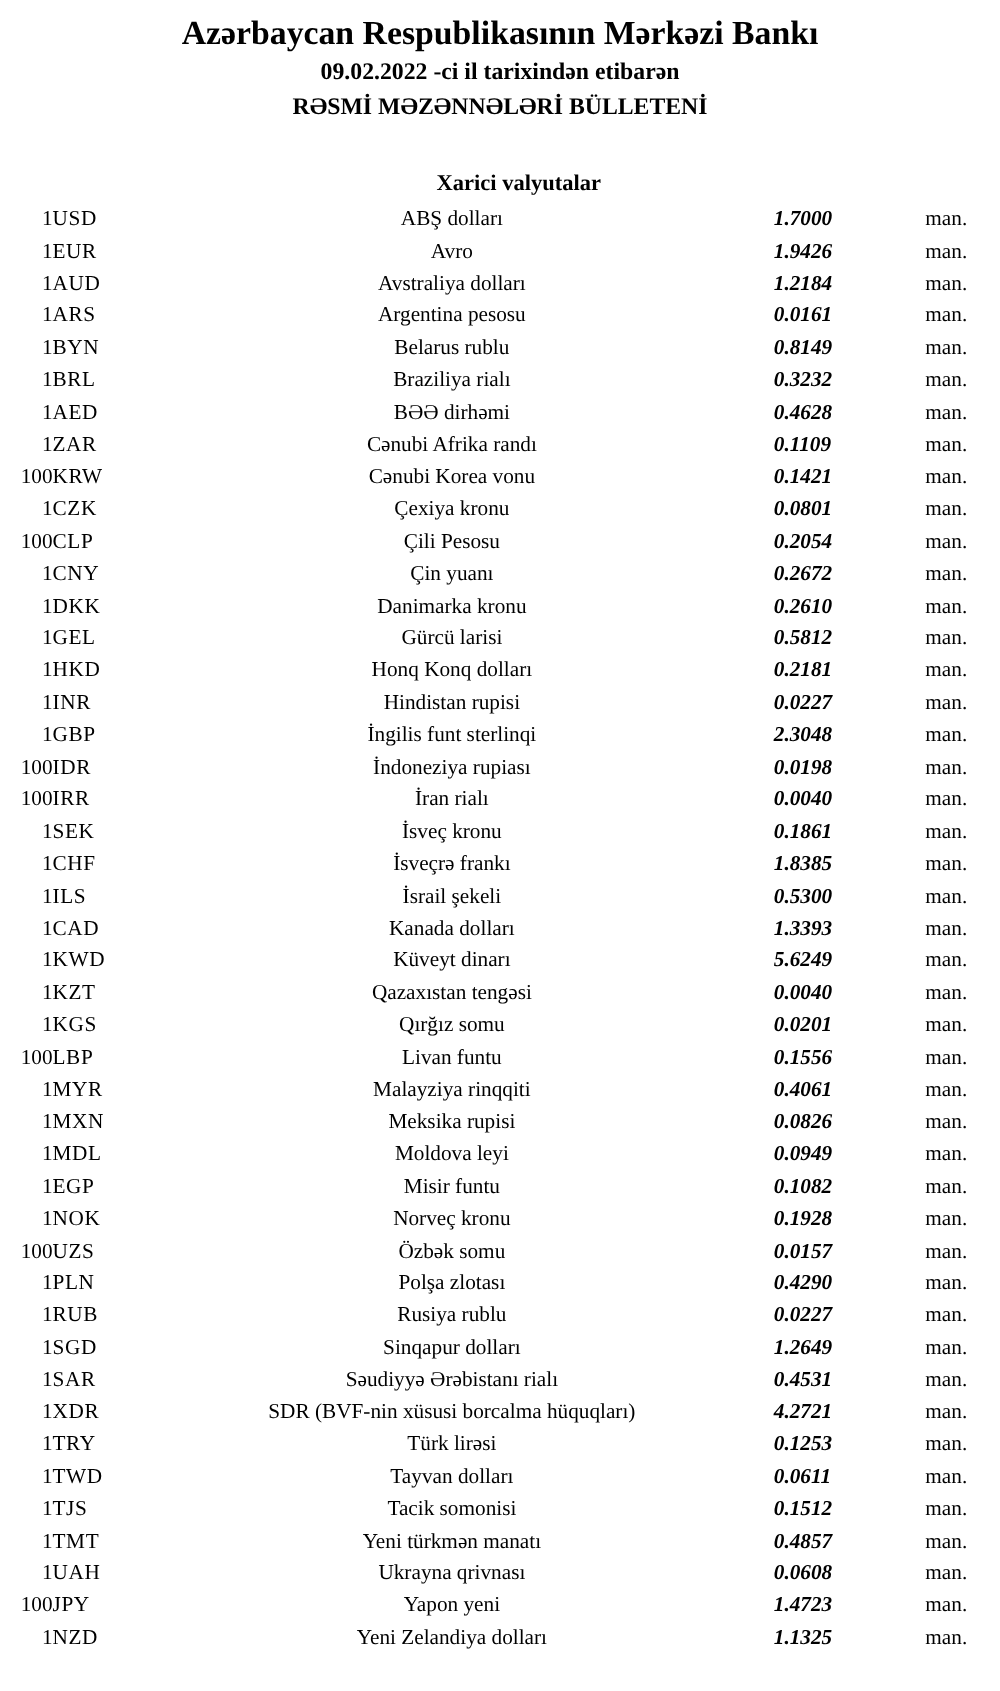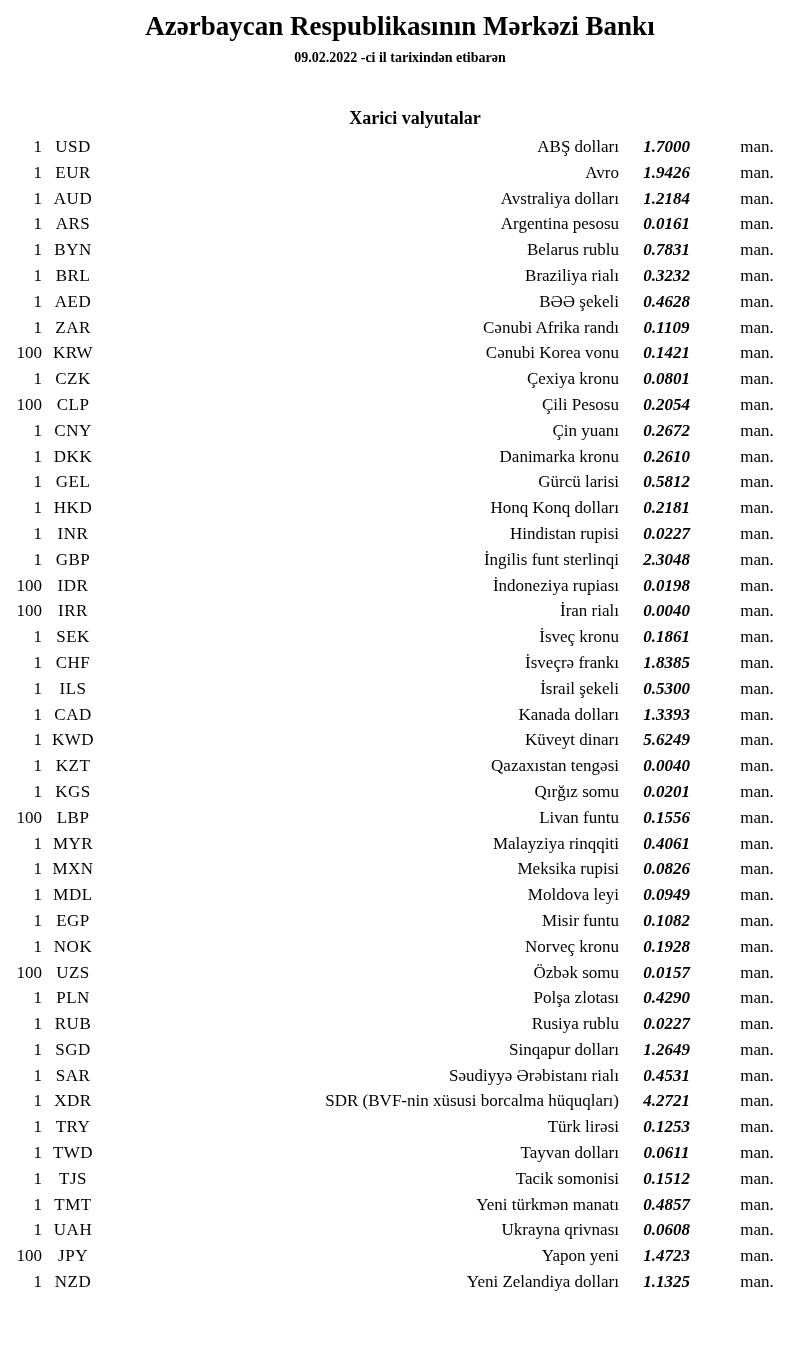--- a/index.html
+++ b/index.html
@@ -20,21 +20,21 @@
     text-align: center;
     padding-top: 8px;
   }
   .bank-title {
     font-size: 27px;
     font-weight: bold;
     line-height: 36px;
     margin: 0;
   }
   .header-line {
-    font-size: 14px;
+    font-size: 19px;
     font-weight: bold;
     line-height: 28px;
     margin: 0;
   }
   .section-title {
     font-size: 18px;
     font-weight: bold;
     text-align: center;
     line-height: 24px;
     margin: 34px 0 4px 0;
@@ -55,47 +55,48 @@
     line-height: 25.8px;
     white-space: nowrap;
     overflow: visible;
   }
   td.qty {
     width: 42px;
     text-align: right;
   }
   td.code {
     width: 62px;
+    text-align: left;
+    letter-spacing: 0.5px;
+  }
+  td.name {
     text-align: center;
-    letter-spacing: 0.5px;
-  }
-  td.name {
-    text-align: right;
     padding-left: 11px;
   }
   td.rate {
     width: 95px;
-    text-align: center;
+    text-align: left;
     font-weight: bold;
     font-style: italic;
     font-size: 16px;
   }
   td.unit {
     width: 86px;
     text-align: center;
     padding-left: 15px;
   }
 </style>
 </head>
 <body>
 
 <div class="page">
   <header>
     <h1 class="bank-title">Azərbaycan Respublikasının Mərkəzi Bankı</h1>
     <div class="header-line">09.02.2022 -ci il tarixindən etibarən</div>
+    <div class="header-line">RƏSMİ MƏZƏNNƏLƏRİ BÜLLETENİ</div>
   </header>
 
   <h2 class="section-title">Xarici valyutalar</h2>
 
   <table class="rates">
     <tbody>
   <tr>
     <td class="qty">1</td>
     <td class="code">USD</td>
     <td class="name">ABŞ dolları</td>
@@ -124,36 +125,36 @@
     <td class="code">ARS</td>
     <td class="name">Argentina pesosu</td>
     <td class="rate">0.0161</td>
     <td class="unit">man.</td>
   </tr>
 
   <tr>
     <td class="qty">1</td>
     <td class="code">BYN</td>
     <td class="name">Belarus rublu</td>
-    <td class="rate">0.7831</td>
+    <td class="rate">0.8149</td>
     <td class="unit">man.</td>
   </tr>
 
   <tr>
     <td class="qty">1</td>
     <td class="code">BRL</td>
     <td class="name">Braziliya rialı</td>
     <td class="rate">0.3232</td>
     <td class="unit">man.</td>
   </tr>
 
   <tr>
     <td class="qty">1</td>
     <td class="code">AED</td>
-    <td class="name">BƏƏ şekeli</td>
+    <td class="name">BƏƏ dirhəmi</td>
     <td class="rate">0.4628</td>
     <td class="unit">man.</td>
   </tr>
 
   <tr>
     <td class="qty">1</td>
     <td class="code">ZAR</td>
     <td class="name">Cənubi Afrika randı</td>
     <td class="rate">0.1109</td>
     <td class="unit">man.</td>

